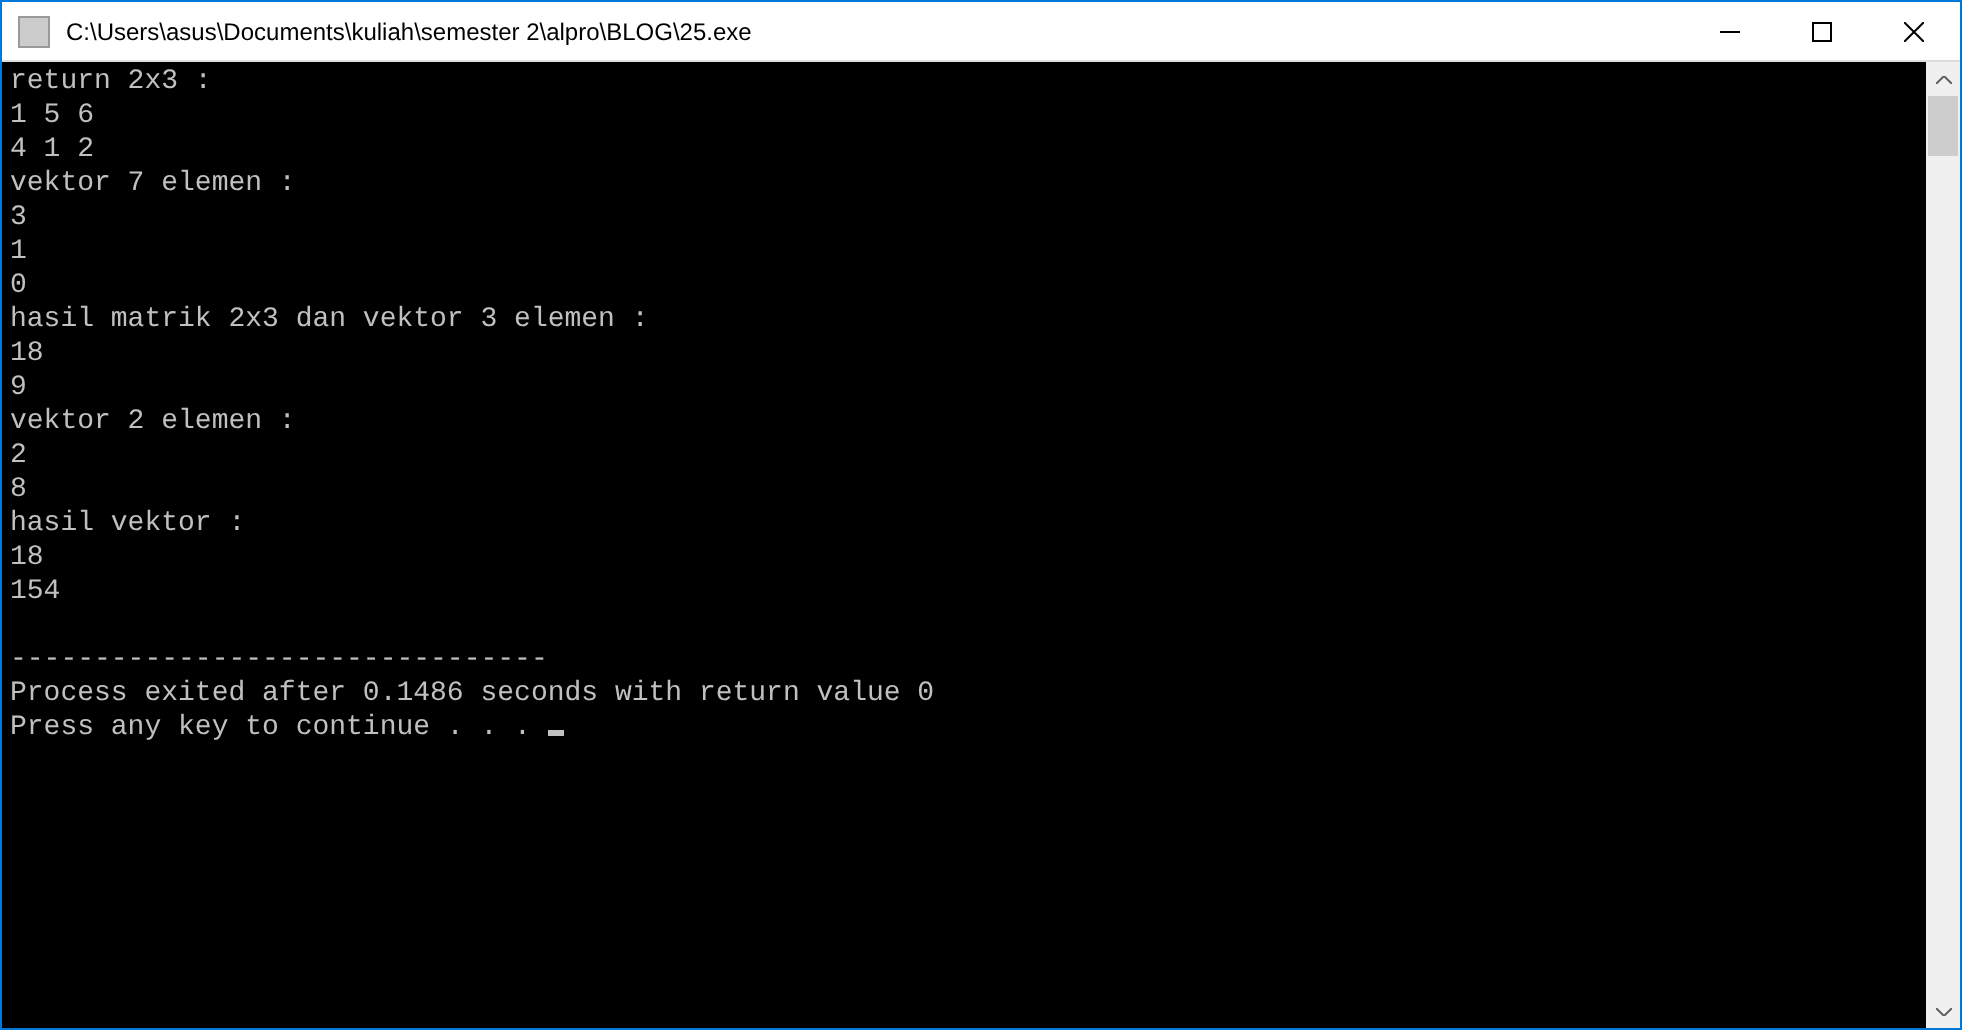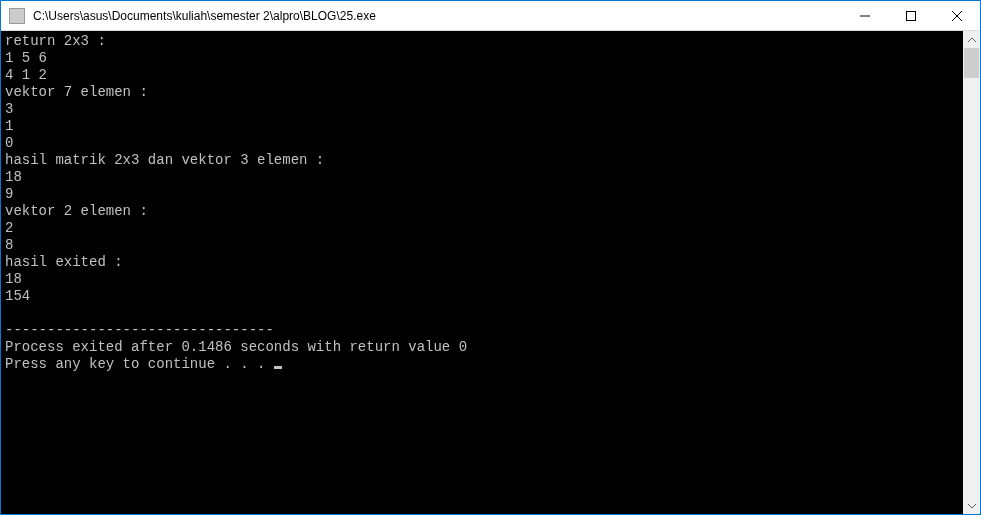--- a/index.html
+++ b/index.html
@@ -150,21 +150,21 @@
 <span>vektor 7 elemen :</span>
 <span>3</span>
 <span>1</span>
 <span>0</span>
 <span>hasil matrik 2x3 dan vektor 3 elemen :</span>
 <span>18</span>
 <span>9</span>
 <span>vektor 2 elemen :</span>
 <span>2</span>
 <span>8</span>
-<span>hasil exited :</span>
+<span>hasil vektor :</span>
 <span>18</span>
 <span>154</span>
 <span></span>
 <span>--------------------------------</span>
 <span>Process exited after 0.1486 seconds with return value 0</span>
 <span>Press any key to continue . . . </span><span class="cursor"></span></div>
     <div class="scrollbar">
       <div class="scroll-arrow up">
         <svg width="8" height="4" viewBox="0 0 8 4">
             <polyline points="0,4 4,0 8,4" fill="none" stroke="#606060" stroke-width="1"></polyline>

